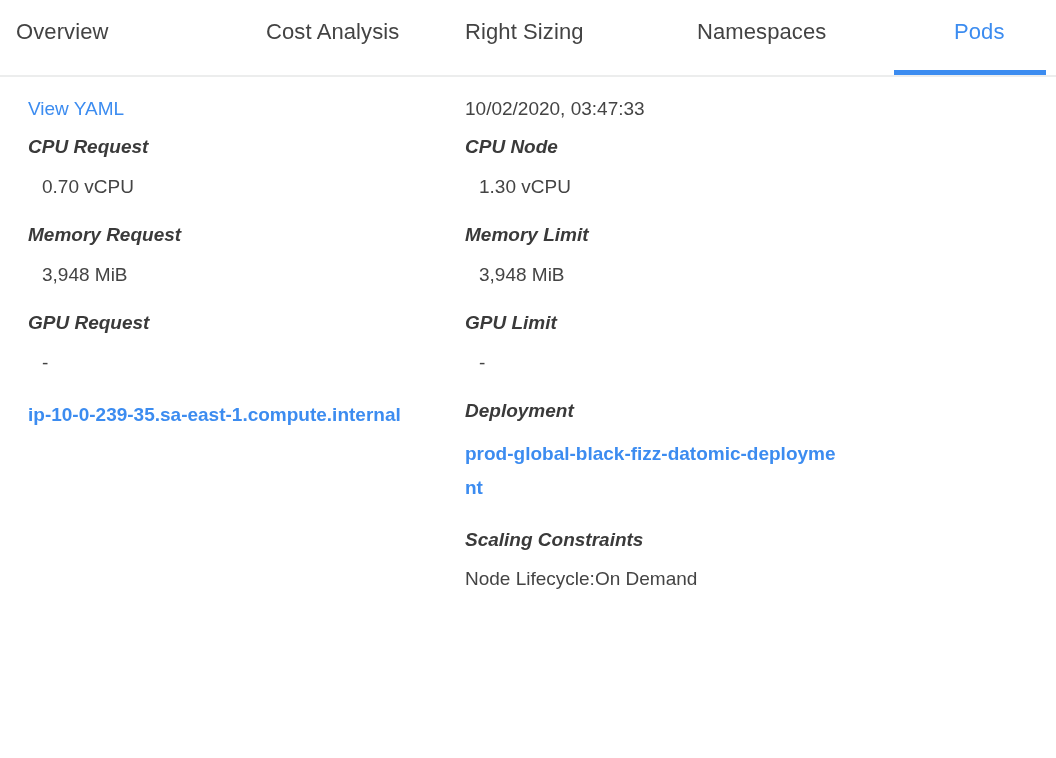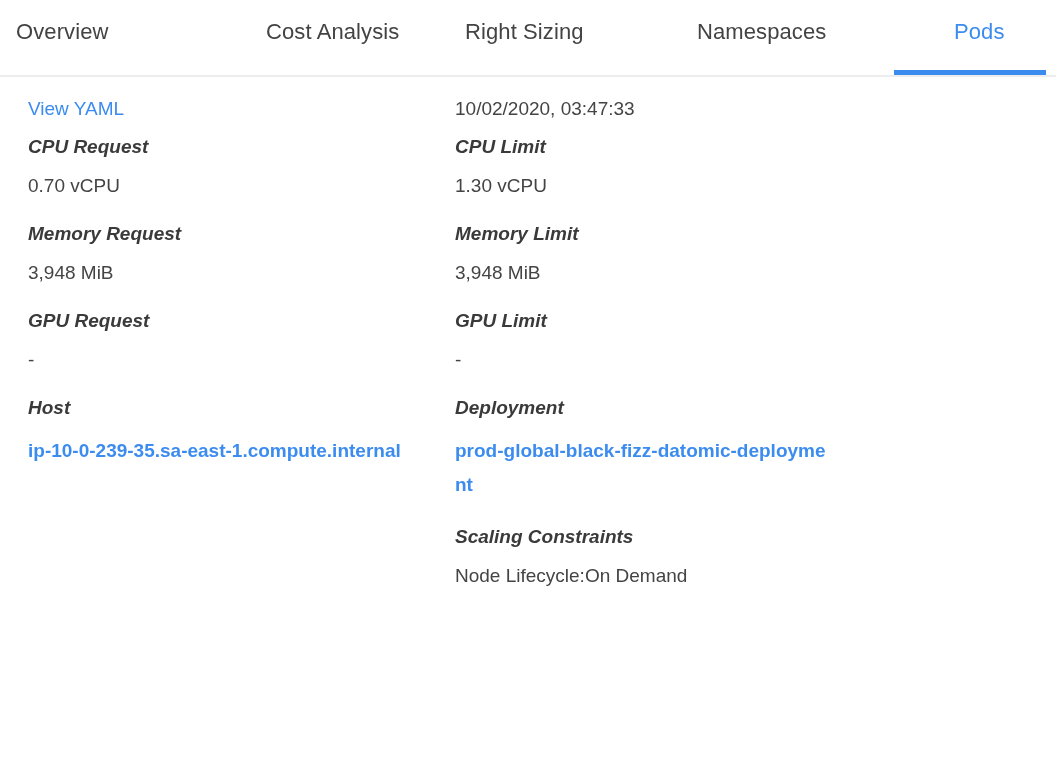--- a/index.html
+++ b/index.html
@@ -55,40 +55,40 @@
     position: relative;
     width: 100%;
     padding-top: 7px;
   }
   .col {
     position: absolute;
     top: 19px;
     width: 400px;
   }
   .col-left  { left: 28px; }
-  .col-right { left: 455px; }
+  .col-right { left: 465px; }
 
   .field { margin-bottom: 22px; }
   .field:last-child { margin-bottom: 0; }
 
   .f-label {
     font-size: 19px;
     line-height: 26px;
     font-weight: 700;
     color: #3a3a3a;
     margin: 0 0 13px 0;
     white-space: nowrap;
     font-style: italic;
   }
   .f-value {
     font-size: 19px;
     line-height: 26px;
     font-weight: 400;
     color: #444444;
-    margin: 0;
+    margin: 14px;
   }
   .f-link {
     font-size: 19px;
     line-height: 34px;
     font-weight: 700;
     color: #3c8cf0;
     margin: 0;
     cursor: pointer;
     text-decoration: none;
     display: block;
@@ -144,32 +144,31 @@
       <div class="f-label">Memory Request</div>
       <div class="f-value">3,948 MiB</div>
     </div>
 
     <div class="field">
       <div class="f-label">GPU Request</div>
       <div class="f-value">-</div>
     </div>
 
     <div class="field">
-      <div class="f-label">Host</div>
       <a class="f-link">ip-10-0-239-35.sa-east-1.compute.internal</a>
     </div>
 
   </div>
 
   <div class="col col-right">
 
     <div class="topline plain">10/02/2020, 03:47:33</div>
 
     <div class="field">
-      <div class="f-label">CPU Limit</div>
+      <div class="f-label">CPU Node</div>
       <div class="f-value">1.30 vCPU</div>
     </div>
 
     <div class="field">
       <div class="f-label">Memory Limit</div>
       <div class="f-value">3,948 MiB</div>
     </div>
 
     <div class="field">
       <div class="f-label">GPU Limit</div>

